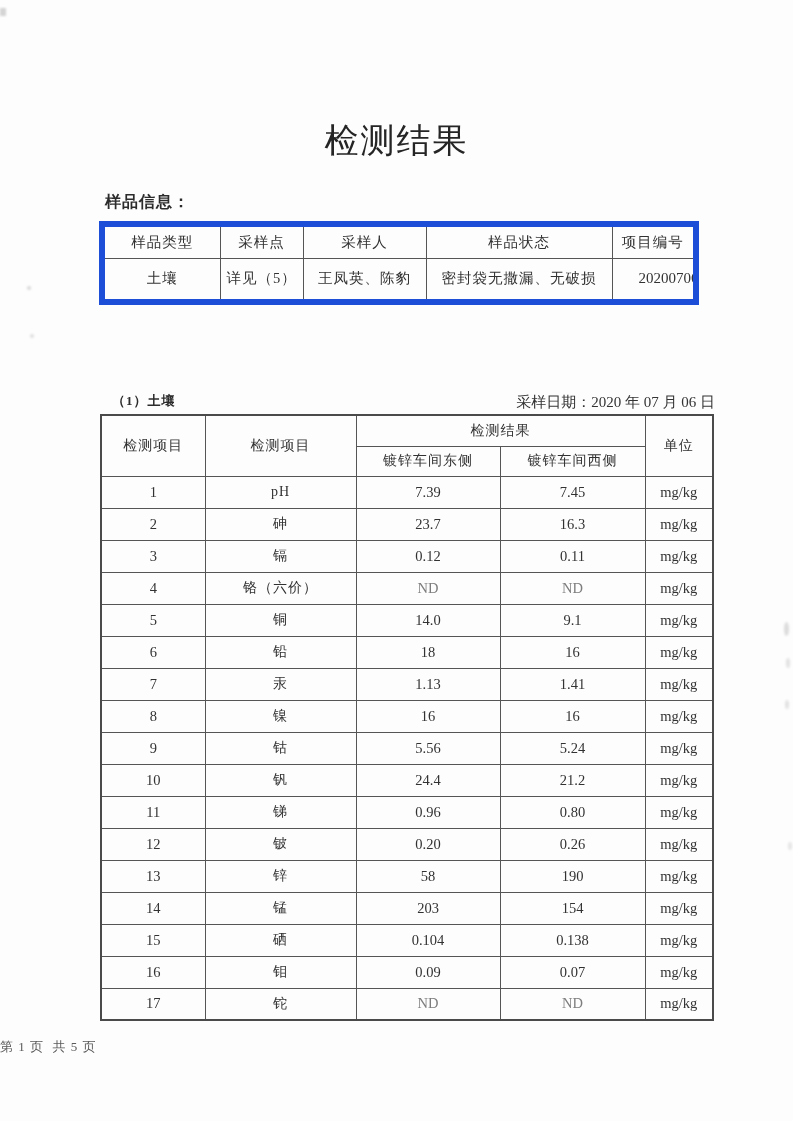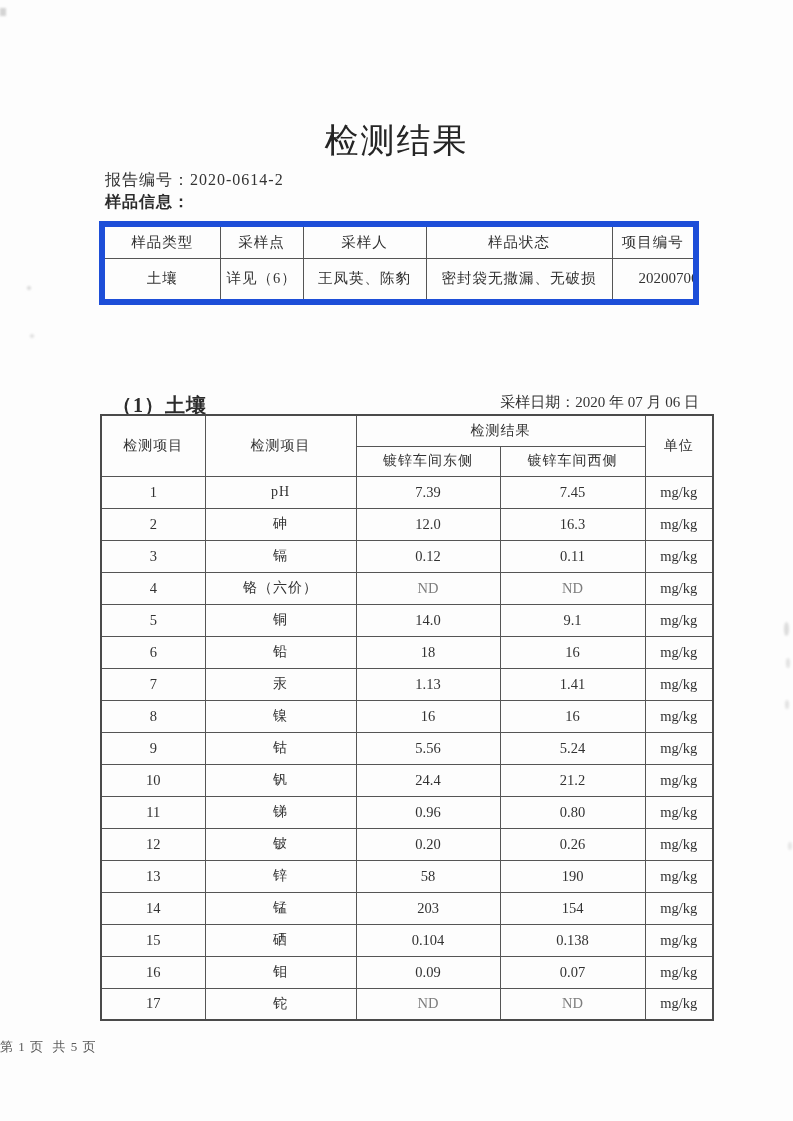--- a/index.html
+++ b/index.html
@@ -22,22 +22,22 @@
   td,th{border:1px solid #555;text-align:center;vertical-align:middle;
         font-weight:normal;padding:0 2px;overflow:hidden;}
 
   .sample-table{top:221px;left:99px;width:594px;border:6px solid #1d4ed8;}
   .sample-table tr.hdr{height:34px;}
   .sample-table tr{height:44px;}
   .sample-table td{font-size:14.5px;color:#323232;letter-spacing:1px;}
   .sample-table td.num{letter-spacing:0;font-size:15px;padding-left:26px;}
 
   .section-line{position:absolute;top:392px;left:0;width:793px;height:20px;}
-  .section-heading{position:absolute;left:112px;top:0;font-size:20px;font-weight:bold;color:#2c2c2c;letter-spacing:1px;}
-  .sampling-date{position:absolute;right:94px;top:1px;font-size:15px;color:#333;white-space:pre;}
+  .section-heading{position:absolute;left:112px;top:0;font-size:13px;font-weight:bold;color:#2c2c2c;letter-spacing:1px;}
+  .sampling-date{position:absolute;right:78px;top:1px;font-size:15px;color:#333;white-space:pre;}
 
   .result-table{top:414px;left:100px;width:612px;border:2px solid #4a4a4a;}
   .result-table tr.hdr1{height:31px;}
   .result-table tr.hdr2{height:30px;}
   .result-table tr.data{height:32px;}
   .result-table td{font-size:14px;color:#323232;letter-spacing:1px;}
   .result-table td.val{letter-spacing:0;font-size:14.5px;}
   .result-table td .nd, td.nd{font-size:12px;color:#7d7d7d;letter-spacing:0;margin-left:44px;}
 
   .page-footer{
@@ -54,21 +54,20 @@
   .artifact.r3{left:785px;top:700px;width:4px;height:9px;background:#e2e2e2;}
   .artifact.r4{left:788px;top:842px;width:4px;height:8px;background:#e6e6e6;}
 </style>
 </head>
 <body>
 
 <div class="page">
 
   <div class="doc-title">检测结果</div>
 
-  <div class="report-line"><span>报告编号：</span><span>2020-0614-2</span></div>
 
   <div class="sample-info-heading">样品信息：</div>
 
   <table class="sample-table">
     <colgroup>
         <col style="width:118px">
         <col style="width:83px">
         <col style="width:123px">
         <col style="width:186px">
         <col style="width:84px">
@@ -76,21 +75,21 @@
     <tbody>
       <tr class="hdr">
         <td>样品类型</td>
         <td>采样点</td>
         <td>采样人</td>
         <td>样品状态</td>
         <td>项目编号</td>
       </tr>
       <tr>
         <td>土壤</td>
-        <td>详见（6）</td>
+        <td>详见（5）</td>
         <td>王凤英、陈豹</td>
         <td>密封袋无撒漏、无破损</td>
         <td class="num">20200706303</td>
       </tr>
     </tbody>
   </table>
 
   <div class="section-line">
     <span class="section-heading">（1）土壤</span>
     <span class="sampling-date">采样日期：2020 年 07 月 06 日</span>
@@ -119,21 +118,21 @@
       <tr class="data">
         <td class="val">1</td>
         <td>pH</td>
         <td class="val">7.39</td>
         <td class="val">7.45</td>
         <td class="val">mg/kg</td>
       </tr>
       <tr class="data">
         <td class="val">2</td>
         <td>砷</td>
-        <td class="val">12.0</td>
+        <td class="val">23.7</td>
         <td class="val">16.3</td>
         <td class="val">mg/kg</td>
       </tr>
       <tr class="data">
         <td class="val">3</td>
         <td>镉</td>
         <td class="val">0.12</td>
         <td class="val">0.11</td>
         <td class="val">mg/kg</td>
       </tr>

